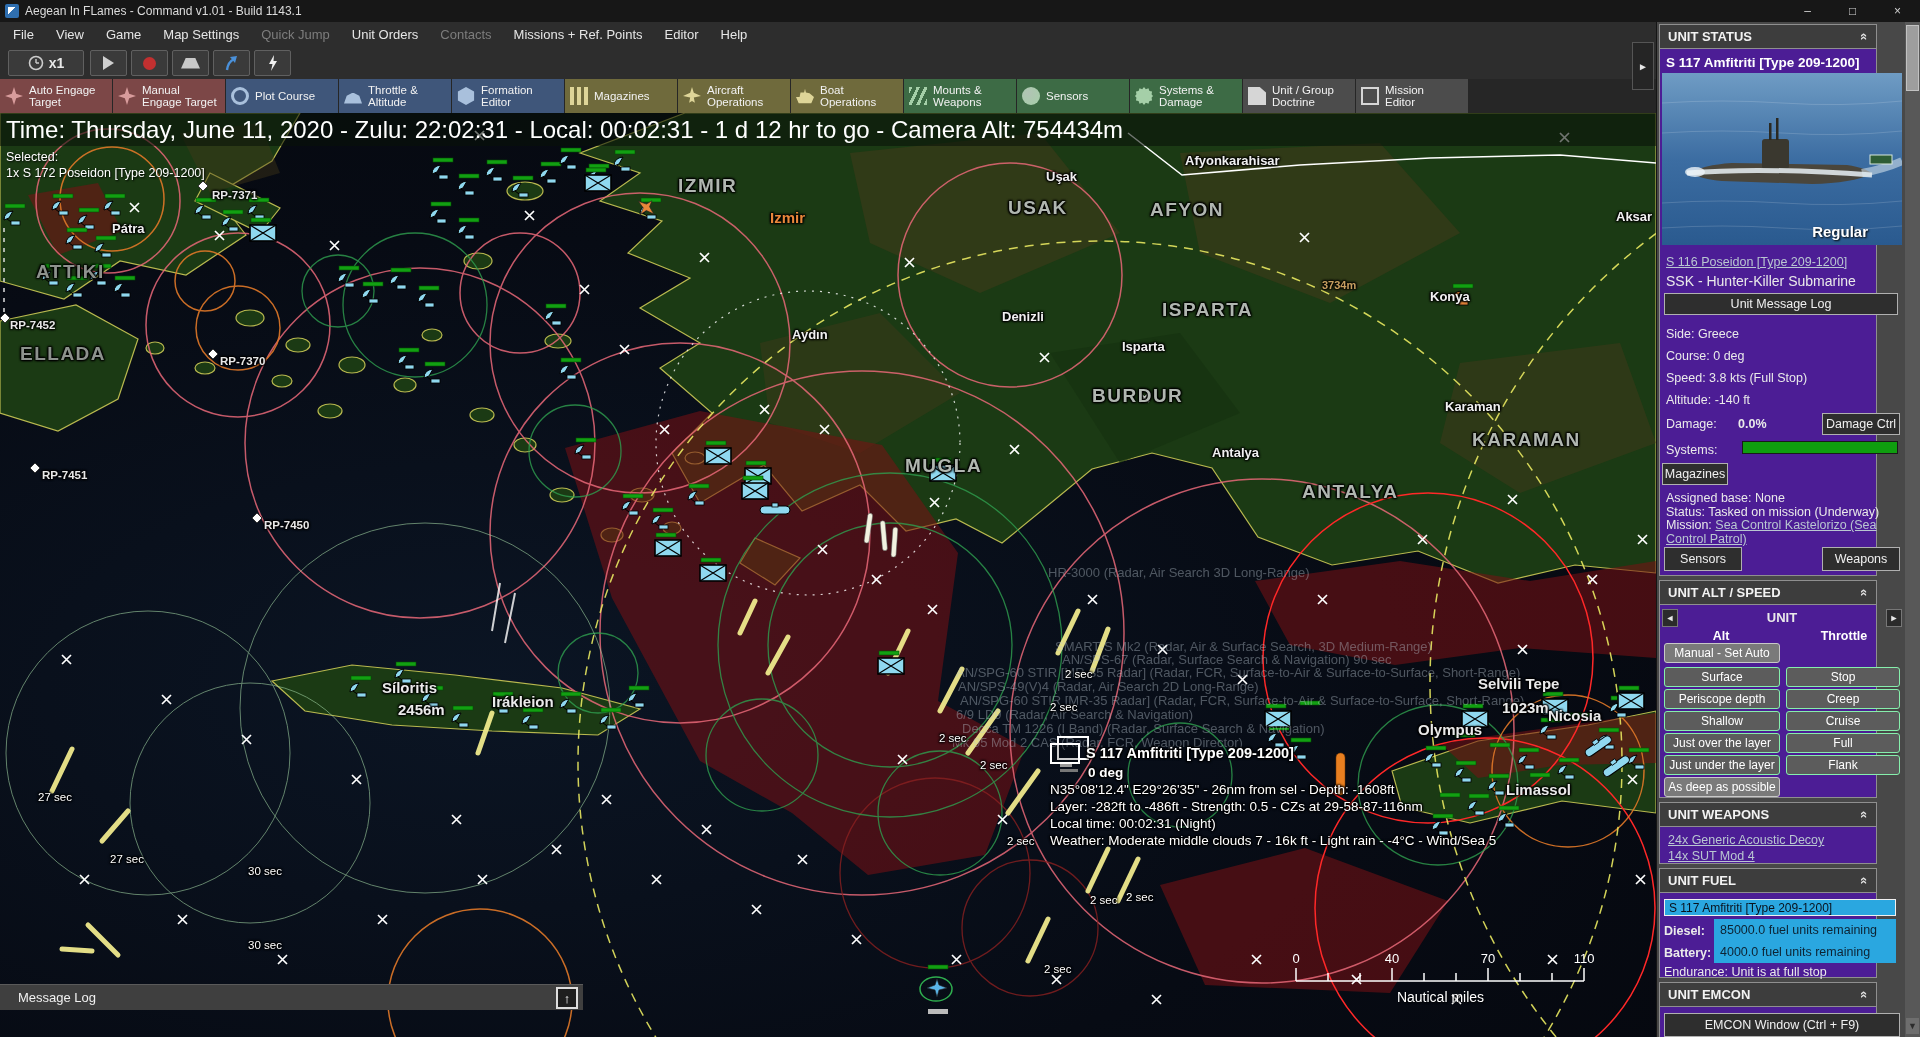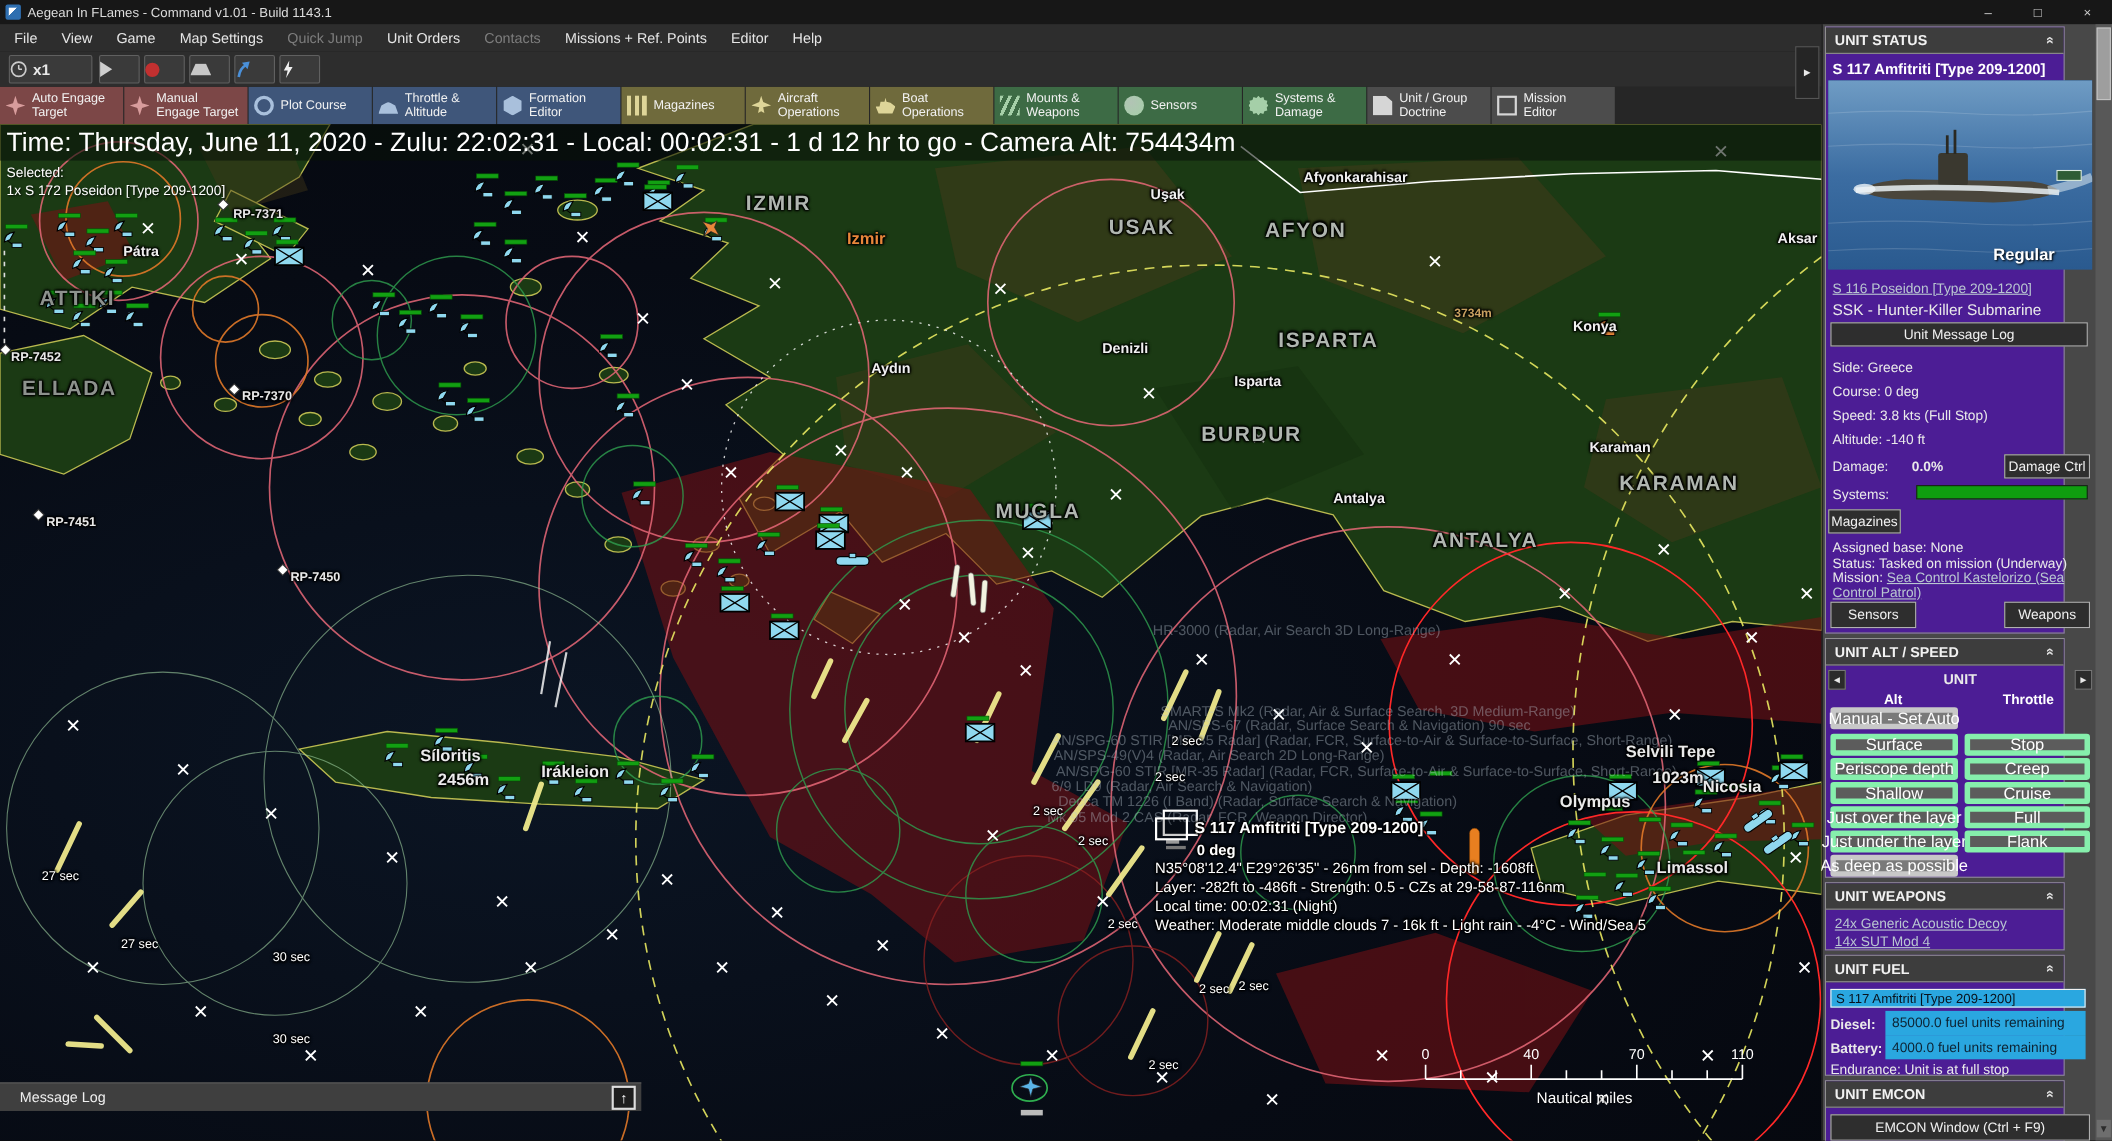--- a/index.html
+++ b/index.html
@@ -11,21 +11,21 @@
 #app-icon:after{content:"";position:absolute;inset:3px;background:linear-gradient(135deg,#fff 0 45%,transparent 45%)}
 #title-text{font-size:12px;color:#dcdcdc}
 #win-controls{margin-left:auto;display:flex}
 .win-btn{width:45px;height:22px;color:#cfcfcf;font-size:12px;display:flex;align-items:center;justify-content:center}
 
 #menubar{position:absolute;left:0;top:22px;width:1656px;height:25px;background:#2d2d2d;display:flex;align-items:center;padding-left:2px}
 .menu-item{font-size:13px;color:#e6e6e6;padding:4px 11px;white-space:nowrap}
 .menu-item.disabled{color:#7d7d7d}
 
 #quickbar{position:absolute;left:0;top:47px;width:1656px;height:32px;background:#2d2d2d}
-.qbtn{position:absolute;top:3px;height:26px;background:#3a3a3a;border:1px solid #606060;border-radius:2px;display:flex;align-items:center;justify-content:flex-start;gap:5px}
+.qbtn{position:absolute;top:3px;height:26px;background:#3a3a3a;border:1px solid #606060;border-radius:2px;display:flex;align-items:center;justify-content:center;gap:5px}
 #q-speed{left:8px;width:76px;color:#e8e8e8;font-size:14px;font-weight:bold}
 #q-play{left:90px;width:37px}#q-rec{left:131px;width:37px}#q-range{left:172px;width:37px}
 #q-pointer{left:213px;width:37px}#q-bolt{left:254px;width:37px}
 .ic-play{width:0;height:0;border-left:11px solid #cfcfcf;border-top:7px solid transparent;border-bottom:7px solid transparent}
 .ic-rec{width:13px;height:13px;border-radius:50%;background:#c23030}
 .ic-trap{width:19px;height:11px;background:#c8c8c8;clip-path:polygon(26% 0,74% 0,100% 100%,0 100%)}
 
 #toolbar{position:absolute;left:0;top:79px;width:1656px;height:34px;background:#262626;display:flex;gap:1px}
 .tb-btn{width:112px;height:34px;display:flex;align-items:center;padding-left:5px;cursor:default}
 .tb-red{background:#7c4747;--icol:#d89c9c}.tb-blue{background:#3f567a;--icol:#a9c0dc}
@@ -84,21 +84,21 @@
 .sec-header{position:relative;height:24px;background:#3d3d3d;border-bottom:1px solid #8f8f8f;display:flex;align-items:center}
 .sec-title{font-size:13px;font-weight:bold;color:#f2f2f2;padding-left:8px}
 .chev{position:absolute;right:8px;top:4px;color:#e0e0e0;font-size:13px;font-weight:bold;transform:rotate(90deg)}
 .plabel{position:absolute;font-size:12.5px;color:#eaeaea;white-space:nowrap}
 .pbtn{position:absolute;background:#2e2e2e;border:1px solid #b0b0b0;color:#f0f0f0;font-size:12.5px;display:flex;align-items:center;justify-content:center;white-space:nowrap}
 .plink{color:#b9c6d1;text-decoration:underline;cursor:pointer}
 #unit-name{position:absolute;left:6px;top:30px;font-size:13.5px;font-weight:bold;color:#fff;white-space:nowrap}
 #photo{position:absolute;left:2px;top:48px;width:240px;height:172px;background:#2a5a8f}
 #prof{position:absolute;right:8px;top:198px;font-size:15px;font-weight:bold;color:#fff;text-shadow:1px 1px 2px #000}
 #sysbar{position:absolute;left:82px;top:416px;width:156px;height:13px;background:#0f9e0f;border:1px solid #1a1a1a}
-.altbtn,.thrbtn{position:absolute;width:116px;height:20px;background:#5c5c5c;border:5px solid #86efac;border-radius:3px;color:#fff;font-size:15px;display:flex;align-items:center;justify-content:center;white-space:nowrap}
+.altbtn,.thrbtn{position:absolute;width:116px;height:20px;background:#5c5c5c;border:1px solid #86efac;border-radius:3px;color:#fff;font-size:12px;display:flex;align-items:center;justify-content:center;white-space:nowrap}
 .thrbtn{left:126px;width:114px}
 .lit{background:#7a7a7a;border-color:#c8c8c8}
 .selarrow{position:absolute;top:28px;width:16px;height:18px;background:#2b2b2b;border:1px solid #777;color:#e8e8e8;font-size:9px;display:flex;align-items:center;justify-content:center}
 .colhdr{position:absolute;top:48px;font-size:12.5px;font-weight:bold;color:#fff}
 .fuelcell{position:absolute;left:54px;width:182px;height:22px;background:#2aa7e0;color:#0d2333;font-size:12.5px;display:flex;align-items:center;padding-left:6px;white-space:nowrap}
 #fuel-sel{position:absolute;left:4px;top:30px;width:232px;height:17px;background:#2aa7e0;border:1px solid #f0f0f0;color:#09121c;font-size:12px;display:flex;align-items:center;padding-left:4px;white-space:nowrap}
 #scroll{position:absolute;right:0;top:0;width:15px;height:100%;background:#585858}
 #scroll-thumb{position:absolute;left:1px;top:3px;width:13px;height:66px;background:#9e9e9e;border:1px solid #c2c2c2}
 #scroll-down{position:absolute;left:1px;bottom:3px;width:13px;height:16px;background:#6e6e6e;color:#2c2c2c;font-size:9px;display:flex;align-items:center;justify-content:center}
 svg .unit{color:#8fd8ef}

